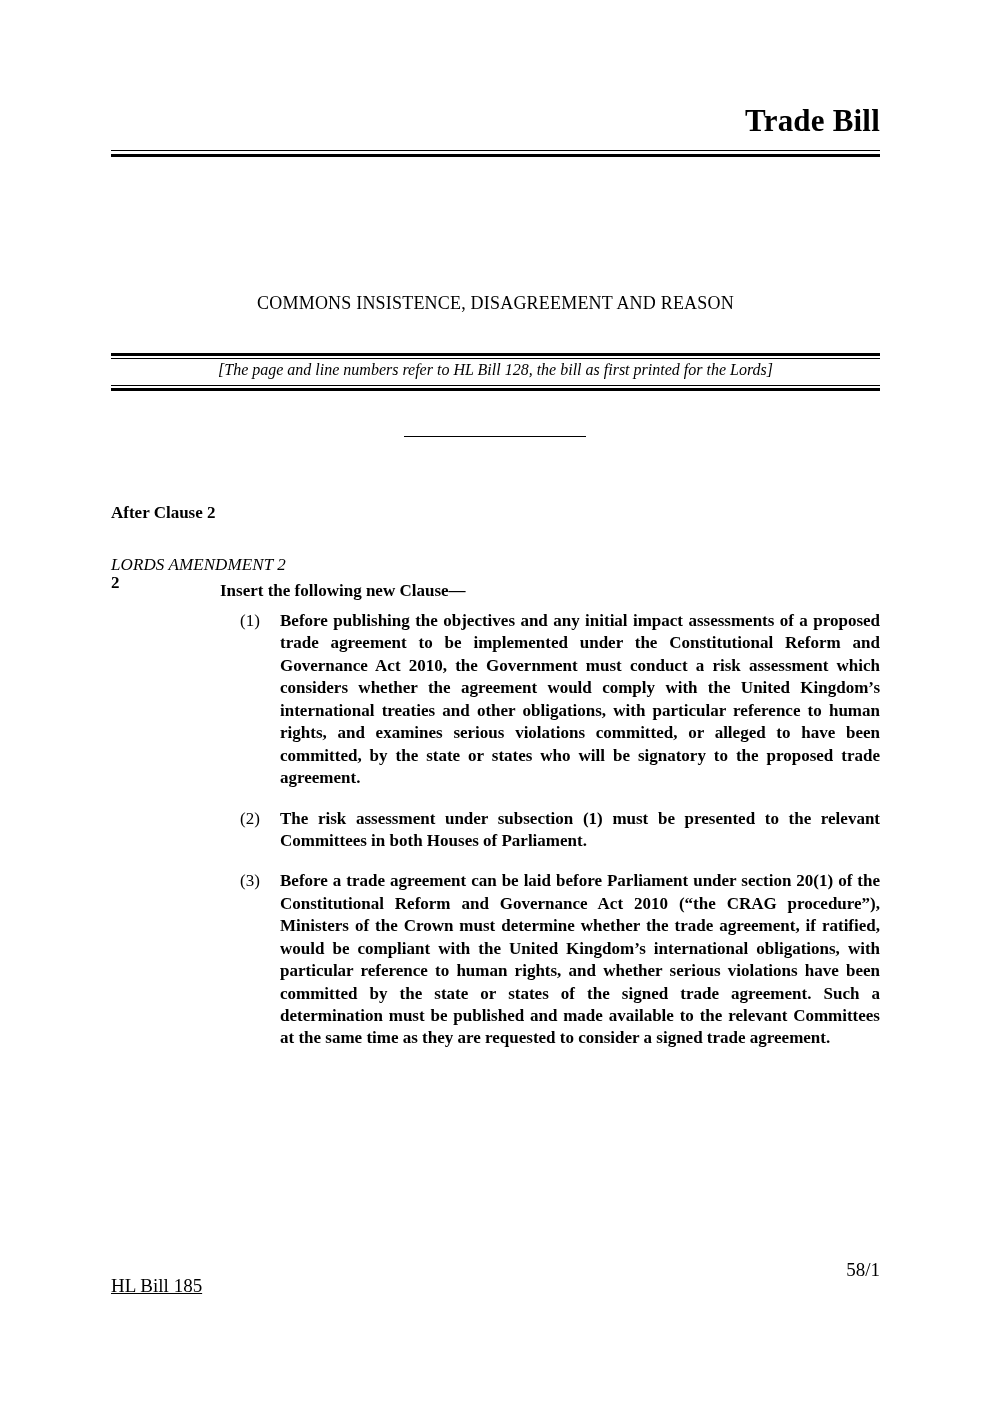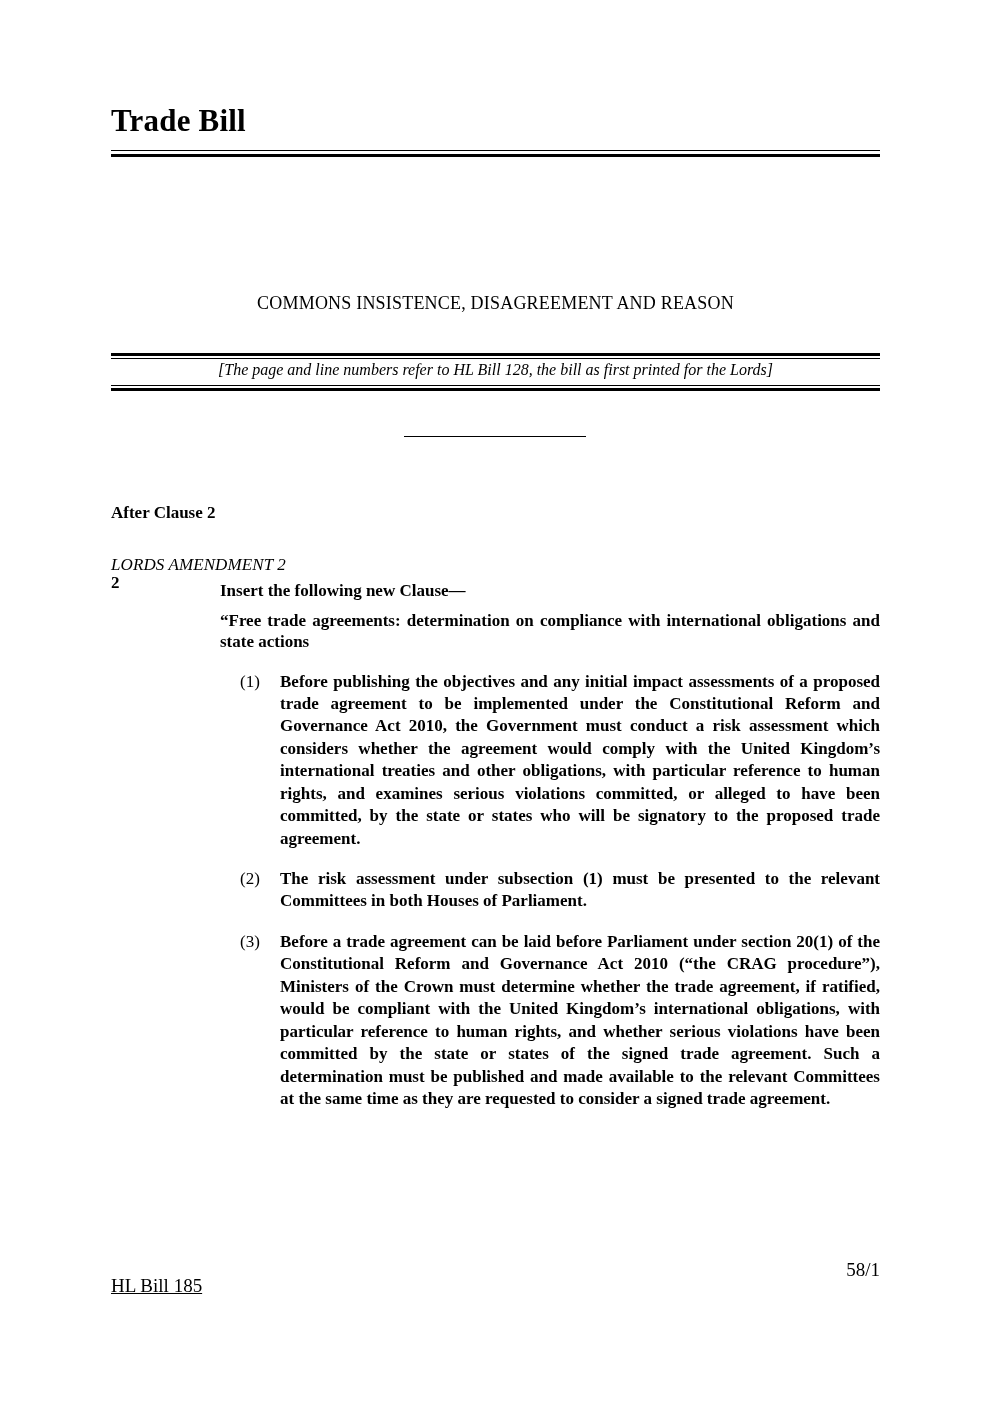--- a/index.html
+++ b/index.html
@@ -19,21 +19,21 @@
     background: #ffffff;
     overflow: hidden;
   }
 
   
   .doc-title {
     position: absolute;
     left: 111px;
     top: 104px;
     width: 769px;
-    text-align: left;
+    text-align: right;
     font-size: 31px;
     font-weight: bold;
     letter-spacing: 0.2px;
     line-height: 1.1;
   }
 
   
   .rule-stack {
     position: absolute;
     left: 111px;
@@ -225,21 +225,20 @@
 
   <div class="amendment-label">LORDS AMENDMENT 2</div>
 
   <div class="insert-row">
     <span class="line-no">2</span>
     <span class="insert-text">Insert the following new Clause—</span>
   </div>
 
   <div class="clause-body">
 
-    <div class="clause-title">“Free trade agreements: determination on compliance with international obligations and state actions</div>
 
     <div class="subsection">
       <span class="sub-num">(1)</span>
       <span class="sub-text">Before publishing the objectives and any initial impact assessments of a proposed trade agreement to be implemented under the Constitutional Reform and Governance Act 2010, the Government must conduct a risk assessment which considers whether the agreement would comply with the United Kingdom’s international treaties and other obligations, with particular reference to human rights, and examines serious violations committed, or alleged to have been committed, by the state or states who will be signatory to the proposed trade agreement.</span>
     </div>
 
     <div class="subsection">
       <span class="sub-num">(2)</span>
       <span class="sub-text">The risk assessment under subsection (1) must be presented to the relevant Committees in both Houses of Parliament.</span>
     </div>

